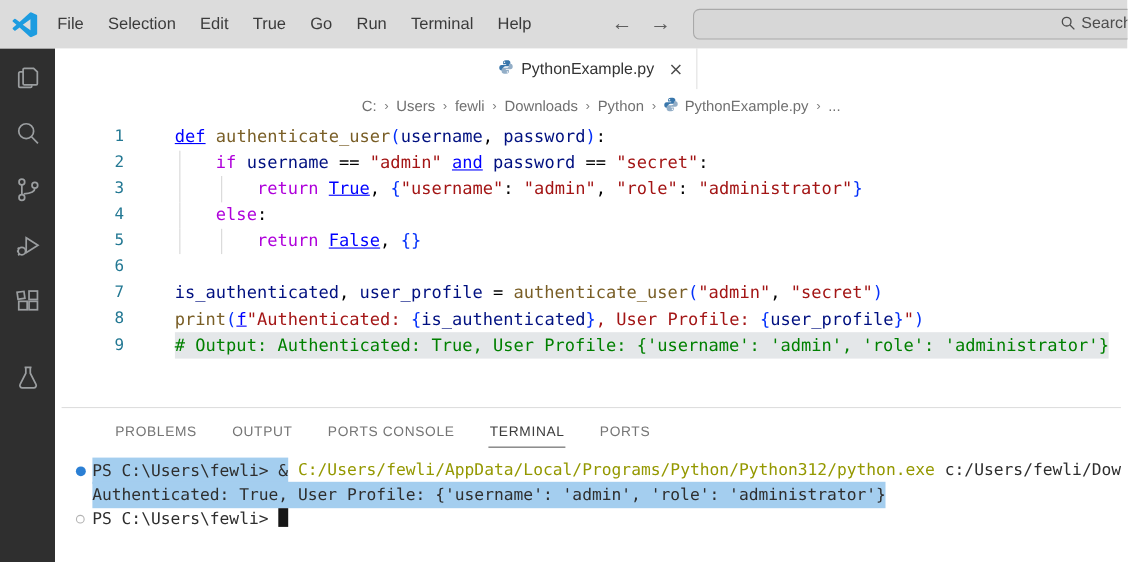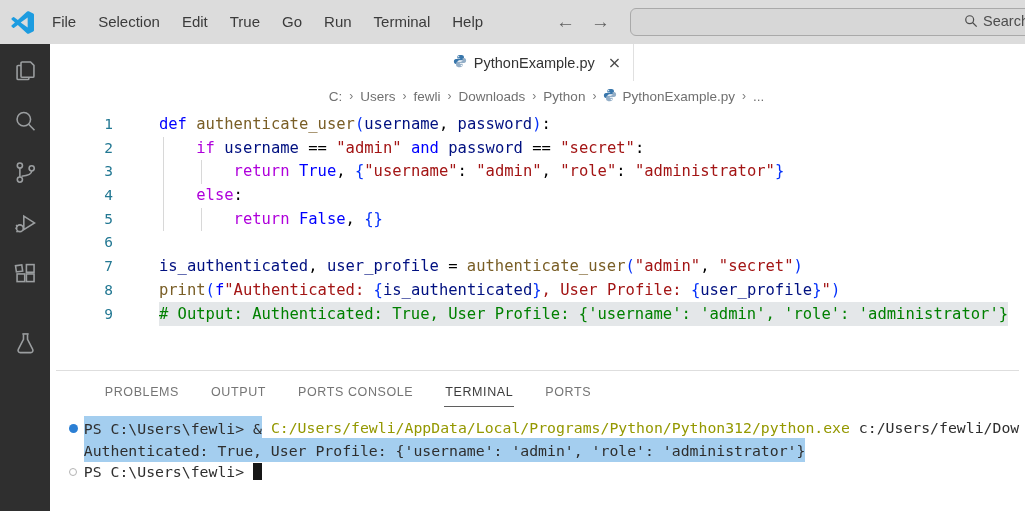--- a/index.html
+++ b/index.html
@@ -35,21 +35,21 @@
   .bc-sep { margin:0 7px; color:#7d7d7d; font-size:12px; }
   .bc-item { cursor:default; }
   .bc-file { display:flex; align-items:center; gap:5px; }
 
   
   .editor { flex:1; font-family:"DejaVu Sans Mono", monospace; font-size:15.5px; padding-top:2px; overflow:hidden; background:#fff; }
   .eline { display:flex; height:23.7px; line-height:23.7px; }
   .lnum { width:46px; text-align:right; color:var(--c-lnum); font-size:14.5px; flex:0 0 auto; }
   .lcode { margin-left:46px; white-space:pre; position:relative; }
   .guide { position:absolute; top:0; bottom:0; width:1px; background:#d8d8d8; }
-  .tk-kw   { color:var(--c-kw); }
+  .tk-kw   { color:var(--c-kw);text-decoration:underline; }
   .tk-ctrl { color:var(--c-ctrl); }
   .tk-str  { color:var(--c-str); }
   .tk-fn   { color:var(--c-fn); }
   .tk-var  { color:var(--c-var); }
   .tk-br   { color:var(--c-br); }
   .tk-pl   { color:#000000; }
   .tk-cmt  { color:var(--c-cmt); }
   .sel-ed  { background:var(--c-edsel); padding:3px 0;margin-top:10px; }
 
   

